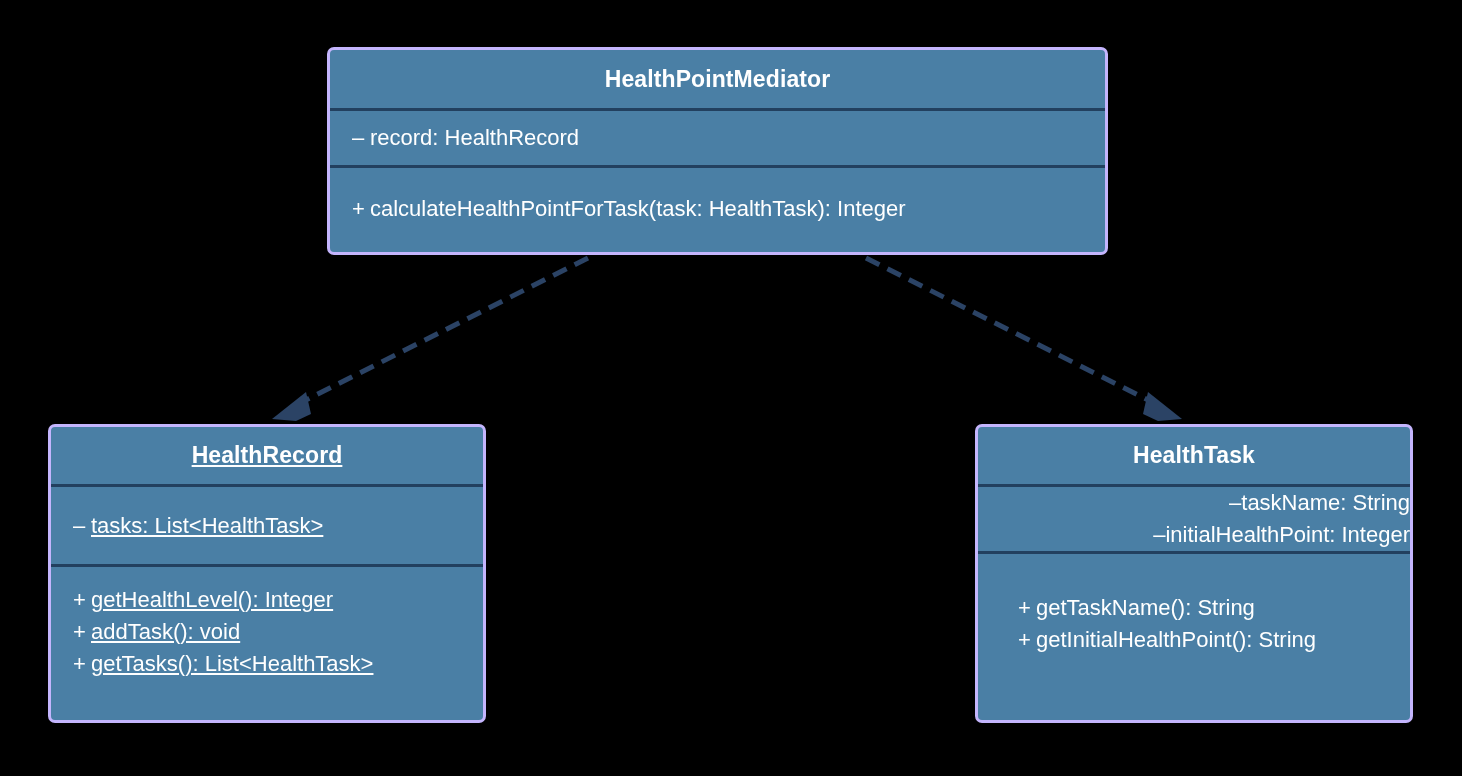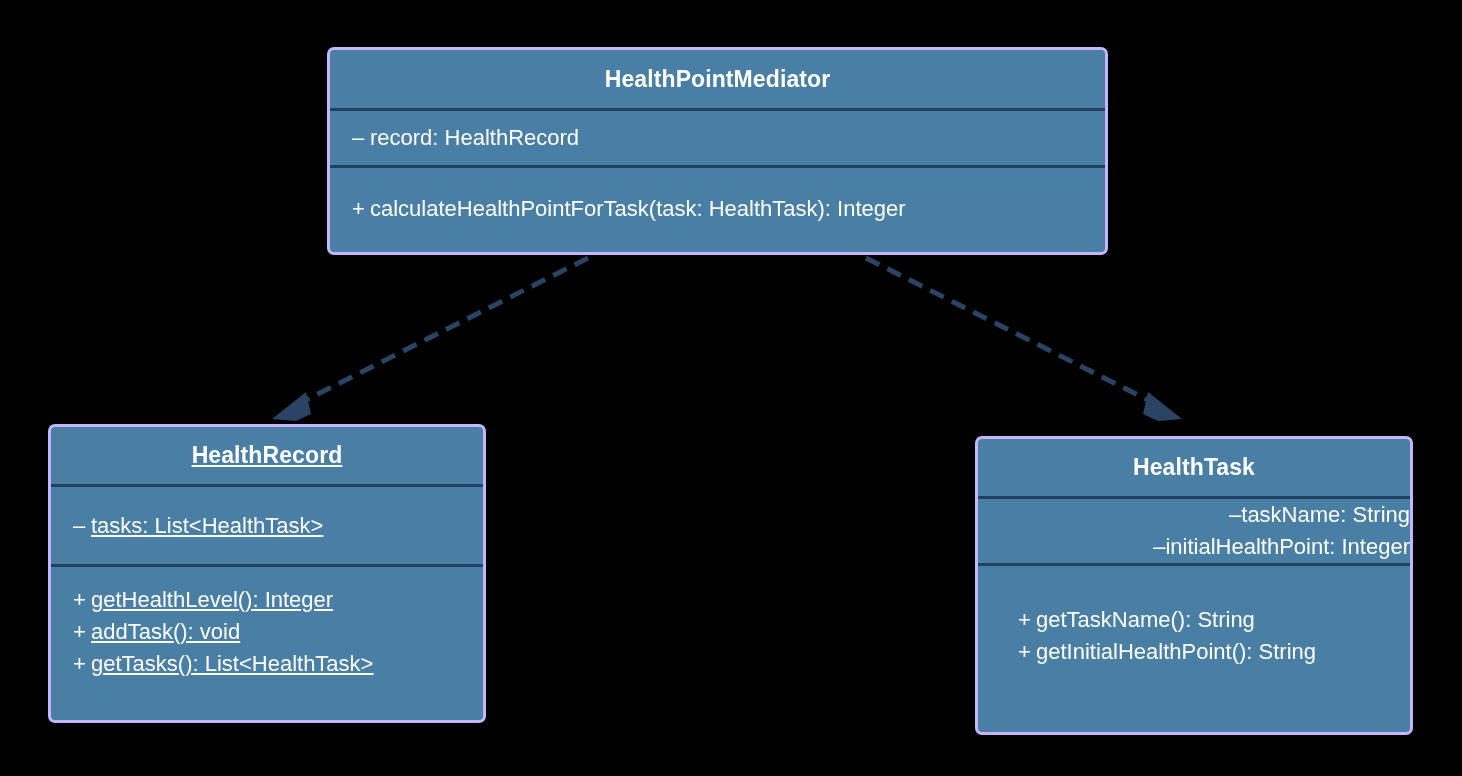--- a/index.html
+++ b/index.html
@@ -107,21 +107,20 @@
   }
   #class-healthrecord .c-name    { height: 57px; }
   #class-healthrecord .c-attrs   { height: 80px; }
   #class-healthrecord .c-methods { height: 172px; padding-top: 17px; }
 
   #class-healthtask {
     left: 975px;
     top: 424px;
     width: 438px;
     height: 299px;
-    margin-top: 12px;
   }
   #class-healthtask .c-name    { height: 57px; }
   #class-healthtask .c-attrs   { height: 67px; text-align: right; }
   #class-healthtask .c-methods { height: 169px; padding-top: 38px; padding-left: 40px; }
 </style>
 </head>
 <body>
 
 <div id="canvas">
 

